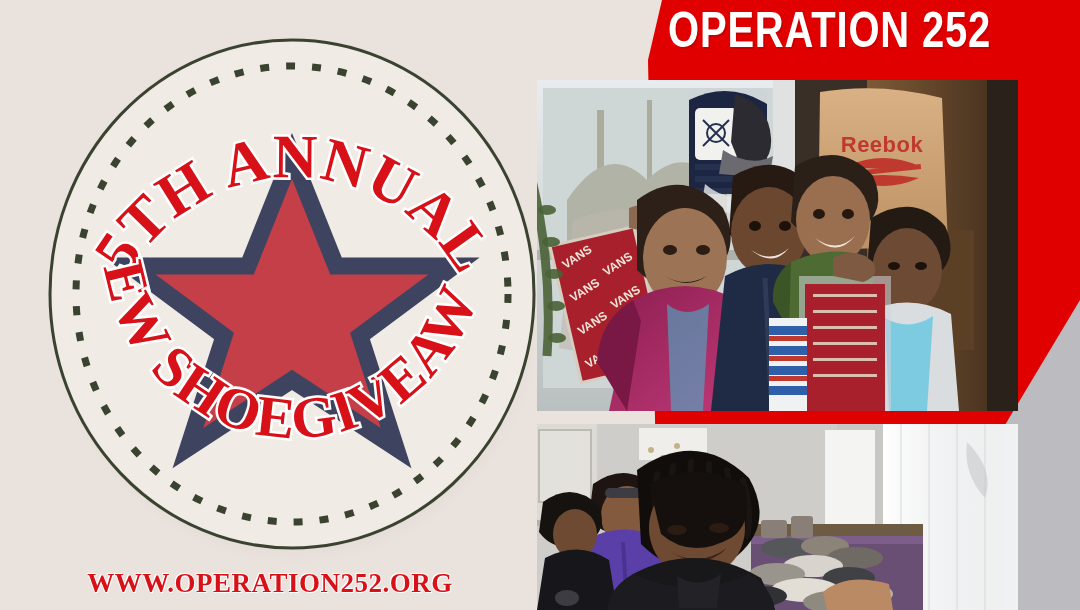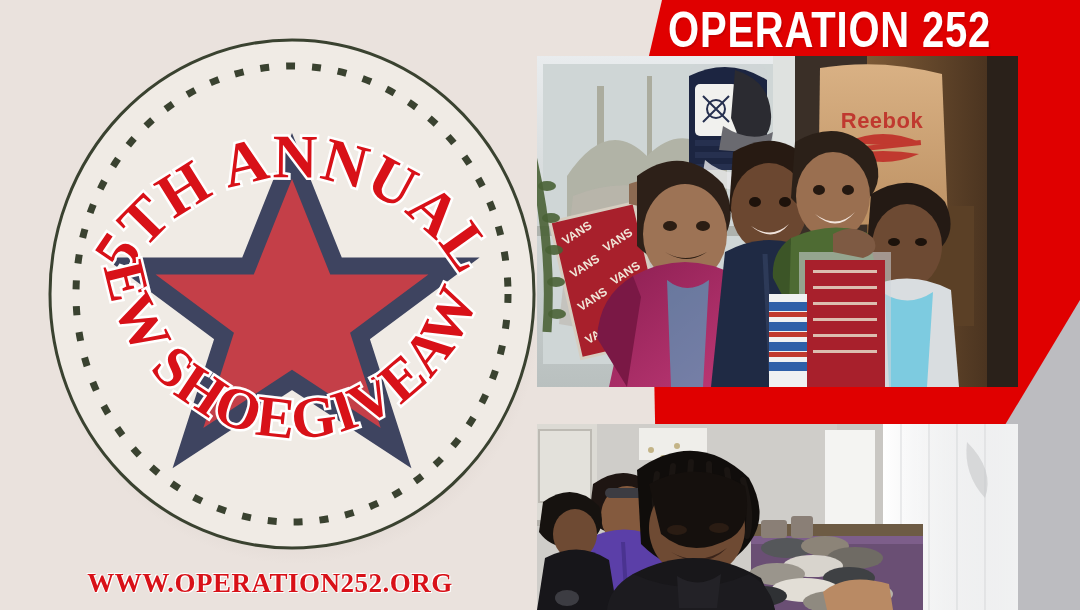--- a/index.html
+++ b/index.html
@@ -62,21 +62,21 @@
     color:#ffffff;
     letter-spacing:1px;
     transform:scaleX(0.80);
     transform-origin:left top;
     text-shadow:2px 2px 0 rgba(0,0,0,.10);
     white-space:nowrap;
   }
 
   
   .photo{position:absolute;overflow:hidden;background:#d8d2cc;}
-  .photo-top{left:537px;top:56px;width:481px;height:331px;}
+  .photo-top{left:537px;top:80px;width:481px;height:331px;}
   .photo-bottom{left:537px;top:424px;width:481px;height:186px;}
   .ph-svg{display:block;width:100%;height:100%;}
 </style>
 </head>
 <body>
 
 <div class="stage">
 
   <div class="diag-gray"></div>
   <div class="red-banner"></div>

